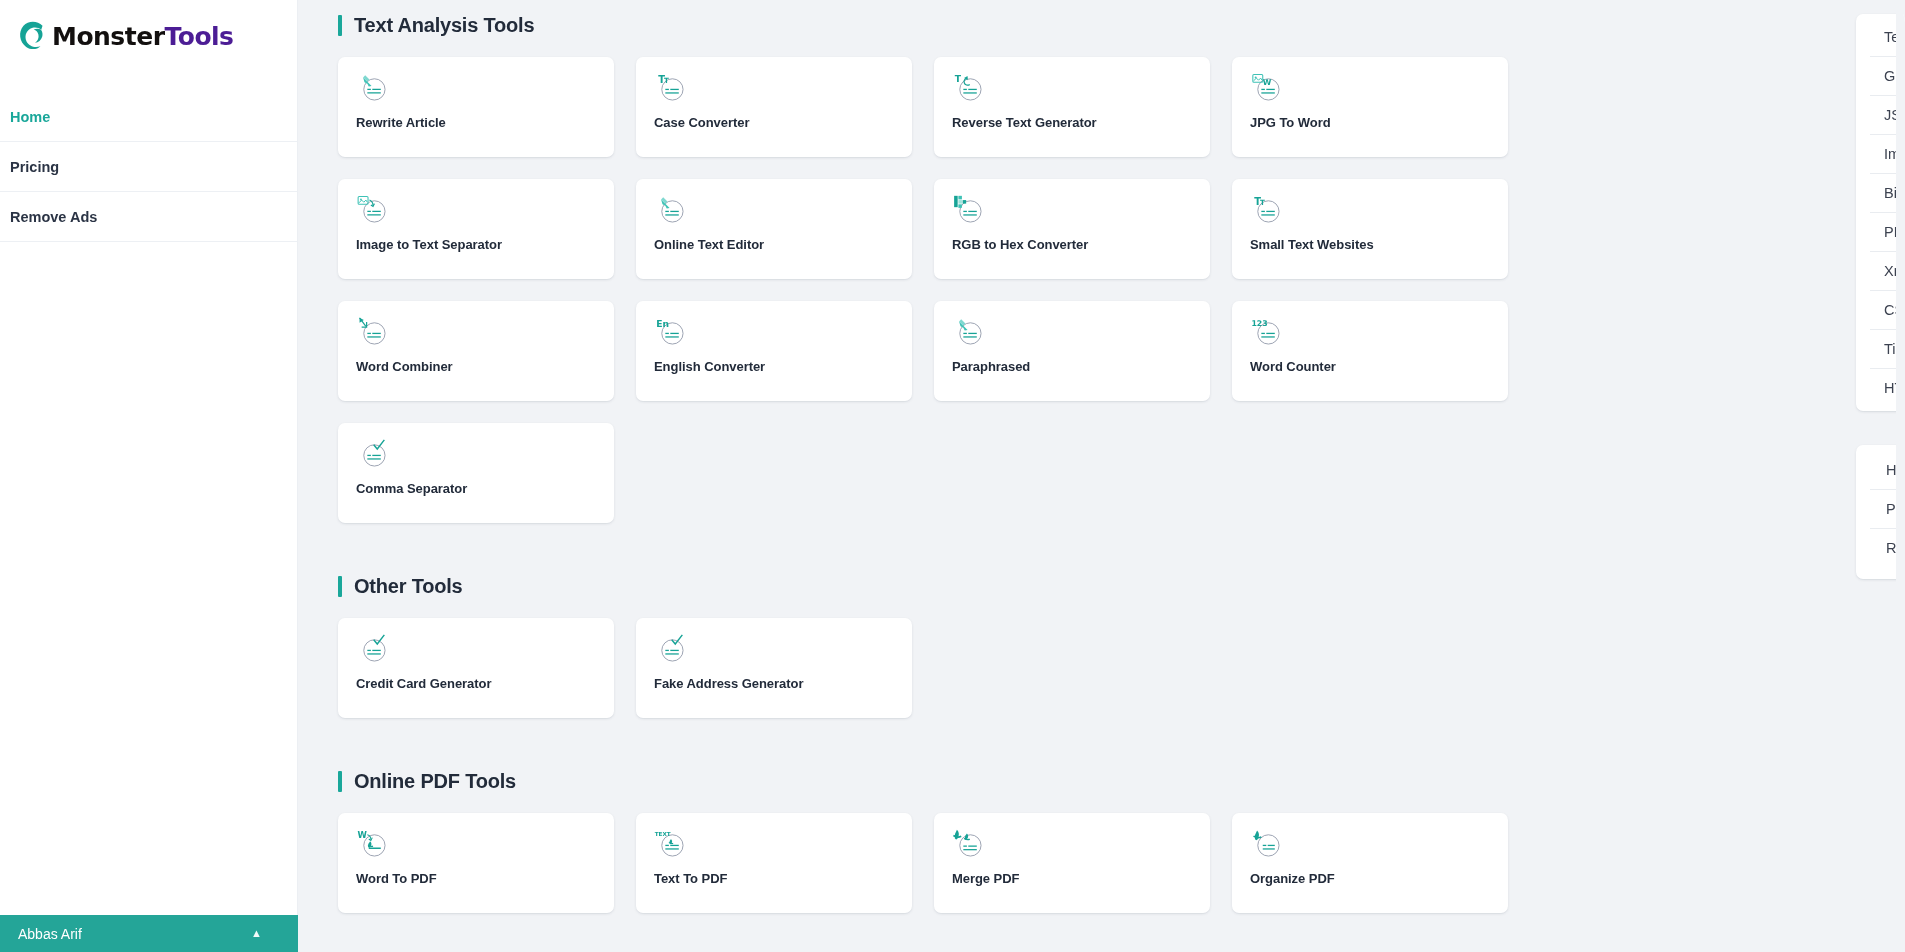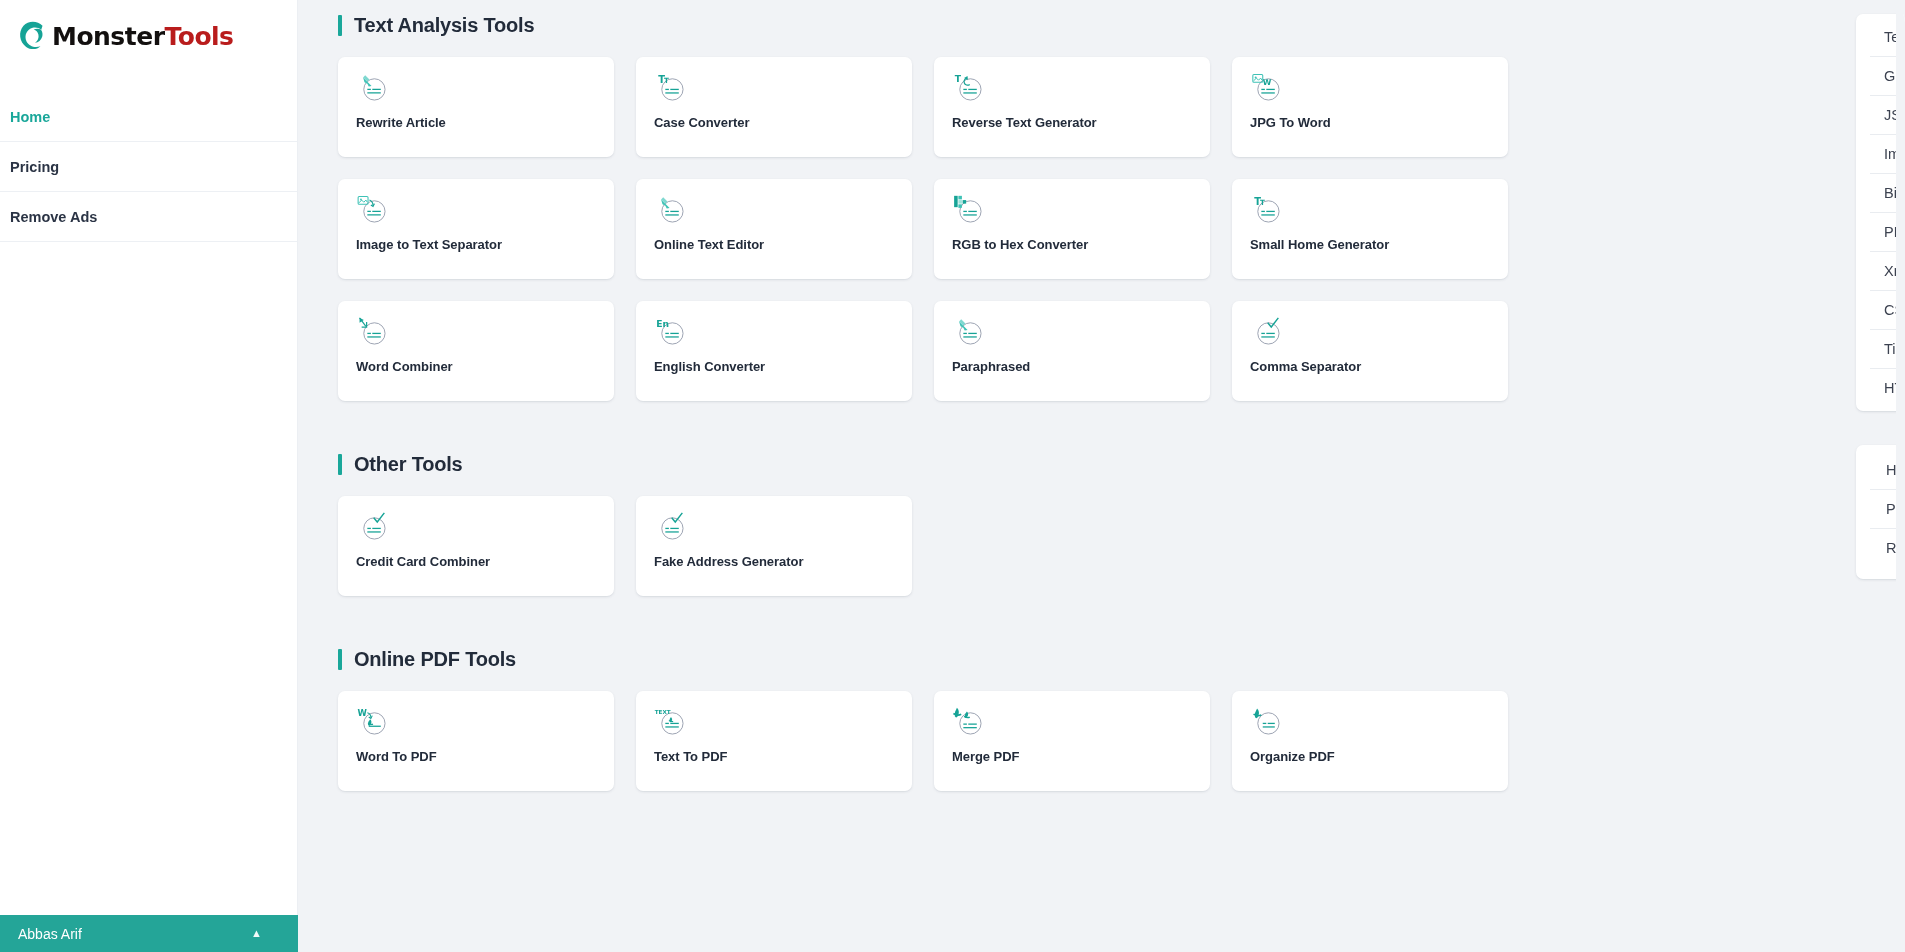--- a/index.html
+++ b/index.html
@@ -48,21 +48,21 @@
   }
   .logo-text {
     font-size: 25px;
     font-weight: 700;
     letter-spacing: -0.5px;
     line-height: 1;
     white-space: nowrap;
     font-family: "DejaVu Sans", sans-serif;
   }
   .logo-text .mon { color: #13100f; }
-  .logo-text .tools { color: #b91c1c; }
+  .logo-text .tools { color: #4c1d95; }
 
   .nav-list { margin-top: 20px; }
   .nav-item {
     height: 50px;
     display: flex;
     align-items: center;
     padding-left: 10px;
     font-size: 14.5px;
     font-weight: 600;
     color: #2b3445;
@@ -334,21 +334,21 @@
 
         <div class="tool-card">
           <svg class="tool-icon" viewBox="0 0 48 48">
             <circle cx="26" cy="26" r="15" fill="none" stroke="#8b93a5" stroke-width="1.2"></circle>
             <line x1="16" y1="26" x2="21" y2="26" stroke="#16a396" stroke-width="1.8"></line>
             <line x1="23" y1="26" x2="35" y2="26" stroke="#16a396" stroke-width="1.8"></line>
             <line x1="16" y1="31" x2="35" y2="31" stroke="#16a396" stroke-width="1.8"></line>
             <text x="6" y="17" font-family="DejaVu Sans, sans-serif" font-size="14" font-weight="600" fill="#16a396">T</text>
             <text x="14" y="17" font-family="DejaVu Sans, sans-serif" font-size="10" font-weight="600" fill="#16a396">T</text>
           </svg>
-          <div class="tool-label">Small Home Generator</div>
+          <div class="tool-label">Small Text Websites</div>
         </div>
 
         <div class="tool-card">
           <svg class="tool-icon" viewBox="0 0 48 48">
             <circle cx="26" cy="26" r="15" fill="none" stroke="#8b93a5" stroke-width="1.2"></circle>
             <line x1="16" y1="26" x2="21" y2="26" stroke="#16a396" stroke-width="1.8"></line>
             <line x1="23" y1="26" x2="35" y2="26" stroke="#16a396" stroke-width="1.8"></line>
             <line x1="16" y1="31" x2="35" y2="31" stroke="#16a396" stroke-width="1.8"></line>
             <path d="M5 4 L14 16" stroke="#16a396" stroke-width="1.7" fill="none"></path>
             <path d="M8 17 L15 17 L15 10" stroke="#16a396" stroke-width="1.7" fill="none"></path>
@@ -373,20 +373,30 @@
             <circle cx="26" cy="26" r="15" fill="none" stroke="#8b93a5" stroke-width="1.2"></circle>
             <line x1="16" y1="26" x2="21" y2="26" stroke="#16a396" stroke-width="1.8"></line>
             <line x1="23" y1="26" x2="35" y2="26" stroke="#16a396" stroke-width="1.8"></line>
             <line x1="16" y1="31" x2="35" y2="31" stroke="#16a396" stroke-width="1.8"></line>
             <path d="M10 9 L16 15 L22 21 L18 22 L16 18 L12 16 Z" fill="#3ec2b6"></path>
             <path d="M10 9 L13 6 L19 12 L16 15 Z" fill="#7fd8d0"></path>
           </svg>
           <div class="tool-label">Paraphrased</div>
         </div>
 
+        <div class="tool-card">
+          <svg class="tool-icon" viewBox="0 0 48 48">
+            <circle cx="26" cy="26" r="15" fill="none" stroke="#8b93a5" stroke-width="1.2"></circle>
+            <line x1="16" y1="26" x2="21" y2="26" stroke="#16a396" stroke-width="1.8"></line>
+            <line x1="23" y1="26" x2="35" y2="26" stroke="#16a396" stroke-width="1.8"></line>
+            <line x1="16" y1="31" x2="35" y2="31" stroke="#16a396" stroke-width="1.8"></line>
+            <text x="2" y="16" font-family="DejaVu Sans, sans-serif" font-size="11" font-weight="700" fill="#16a396">123</text>
+          </svg>
+          <div class="tool-label">Word Counter</div>
+        </div>
 
         <div class="tool-card">
           <svg class="tool-icon" viewBox="0 0 48 48">
             <circle cx="26" cy="26" r="15" fill="none" stroke="#8b93a5" stroke-width="1.2"></circle>
             <line x1="16" y1="26" x2="21" y2="26" stroke="#16a396" stroke-width="1.8"></line>
             <line x1="23" y1="26" x2="35" y2="26" stroke="#16a396" stroke-width="1.8"></line>
             <line x1="16" y1="31" x2="35" y2="31" stroke="#16a396" stroke-width="1.8"></line>
             <path d="M25 11 L30 17 L40 4" fill="none" stroke="#16a396" stroke-width="2"></path>
           </svg>
           <div class="tool-label">Comma Separator</div>
@@ -404,21 +414,21 @@
       <div class="grid">
 
         <div class="tool-card">
           <svg class="tool-icon" viewBox="0 0 48 48">
             <circle cx="26" cy="26" r="15" fill="none" stroke="#8b93a5" stroke-width="1.2"></circle>
             <line x1="16" y1="26" x2="21" y2="26" stroke="#16a396" stroke-width="1.8"></line>
             <line x1="23" y1="26" x2="35" y2="26" stroke="#16a396" stroke-width="1.8"></line>
             <line x1="16" y1="31" x2="35" y2="31" stroke="#16a396" stroke-width="1.8"></line>
             <path d="M25 11 L30 17 L40 4" fill="none" stroke="#16a396" stroke-width="2"></path>
           </svg>
-          <div class="tool-label">Credit Card Combiner</div>
+          <div class="tool-label">Credit Card Generator</div>
         </div>
 
         <div class="tool-card">
           <svg class="tool-icon" viewBox="0 0 48 48">
             <circle cx="26" cy="26" r="15" fill="none" stroke="#8b93a5" stroke-width="1.2"></circle>
             <line x1="16" y1="26" x2="21" y2="26" stroke="#16a396" stroke-width="1.8"></line>
             <line x1="23" y1="26" x2="35" y2="26" stroke="#16a396" stroke-width="1.8"></line>
             <line x1="16" y1="31" x2="35" y2="31" stroke="#16a396" stroke-width="1.8"></line>
             <path d="M25 11 L30 17 L40 4" fill="none" stroke="#16a396" stroke-width="2"></path>
           </svg>

